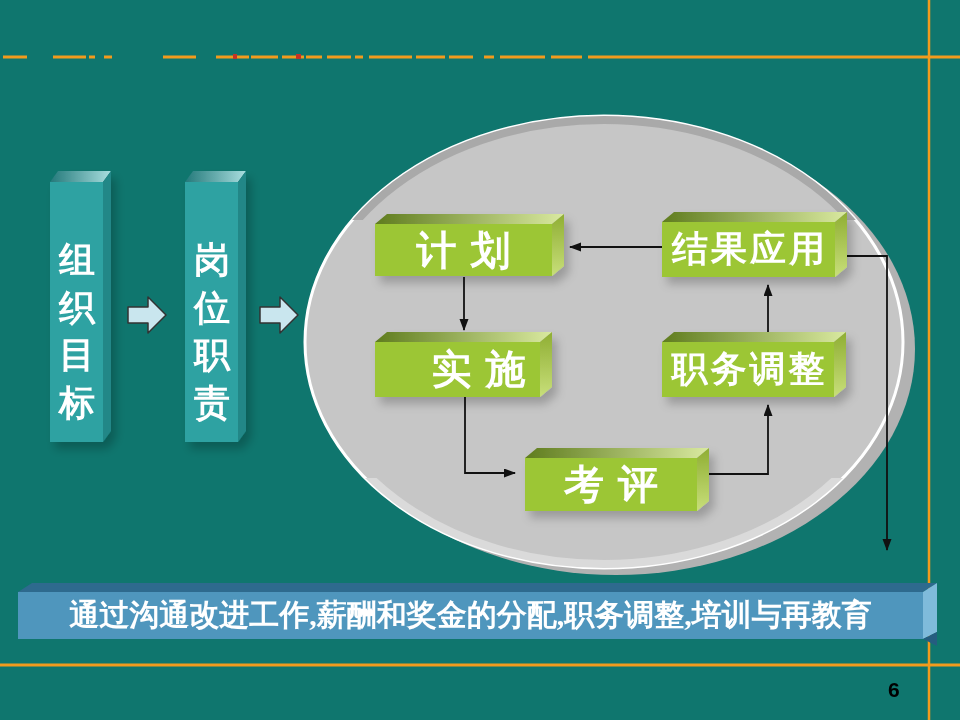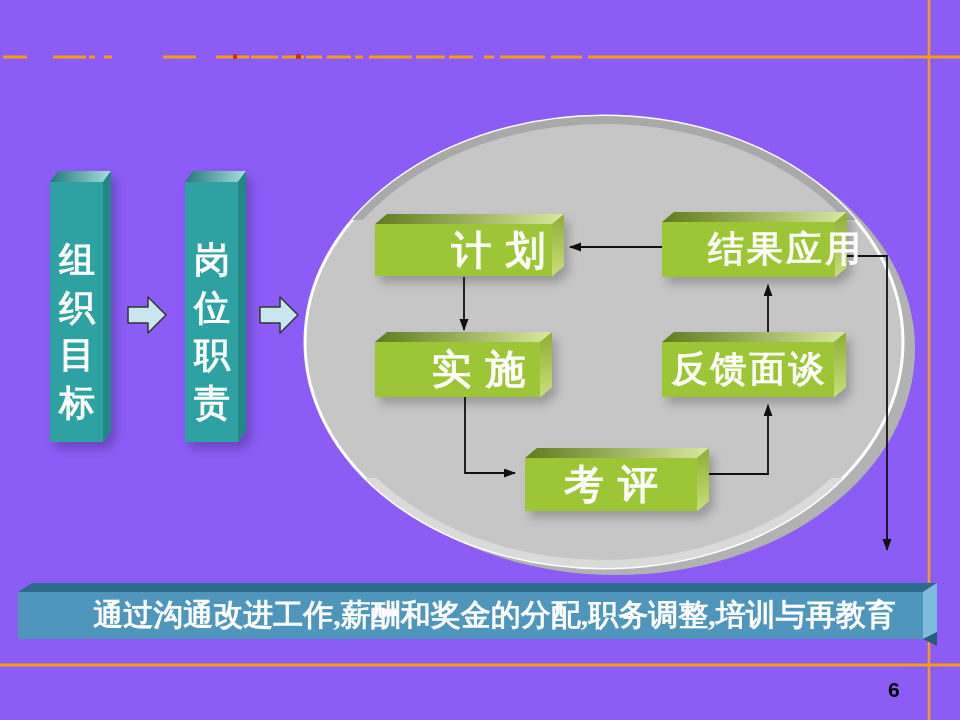--- a/index.html
+++ b/index.html
@@ -1,33 +1,33 @@
 <!DOCTYPE html>
 <html><head>
 <meta charset="utf-8">
 <style>
   html,body{margin:0;padding:0;background:#fff;}
   .slide{
-    position:relative;width:960px;height:720px;background:#8b5cf6;
+    position:relative;width:960px;height:720px;background:#0f766e;
     overflow:hidden;font-family:"Liberation Serif",serif;
   }
   .slide svg{position:absolute;left:0;top:0;}
   .label{
     position:absolute;display:flex;align-items:center;justify-content:center;
     color:#ffffff;font-weight:bold;z-index:10;text-align:center;
     font-family:"Liberation Serif",serif;
   }
   .hlabel2{font-size:40px;letter-spacing:14px;text-indent:14px;}
   .hlabel4{font-size:36px;letter-spacing:3px;text-indent:3px;}
   .vlabel{
     font-size:36px;line-height:1.32;width:40px;
     word-break:break-all;display:block;text-align:center;z-index:10;
     position:absolute;color:#fff;font-weight:bold;
   }
-  .barlabel{font-size:30px;letter-spacing:0px;padding-left:24px;}
+  .barlabel{font-size:30px;letter-spacing:0px;}
   .pagenum{
     position:absolute;color:#000;font-weight:bold;font-size:21px;
     font-family:"Liberation Sans",sans-serif;z-index:10;
   }
 </style>
 </head>
 <body>
 
 <div class="slide">
 
@@ -135,26 +135,26 @@
       <polygon points="923,592 937,583 937,632 923,639" fill="#7FBBDB"></polygon>
       <polygon points="923,639 937,632 937,646" fill="#255D80"></polygon>
       <rect x="18" y="592" width="905" height="47" fill="#4F96BD"></rect>
     </g>
   </svg>
 
   <div class="vlabel" style="left:57px;top:237px;">组织目标</div>
 
   <div class="vlabel" style="left:192px;top:237px;">岗位职责</div>
 
-  <div class="label hlabel2" style="left:375px;top:224px;width:177px;height:52px;padding-left:35px;">计划</div>
+  <div class="label hlabel2" style="left:375px;top:224px;width:177px;height:52px;">计划</div>
 
-  <div class="label hlabel4" style="left:662px;top:222px;width:173px;height:55px;padding-left:36px;">结果应用</div>
+  <div class="label hlabel4" style="left:662px;top:222px;width:173px;height:55px;">结果应用</div>
 
   <div class="label hlabel2" style="left:396px;top:342px;width:165px;height:55px;">实施</div>
 
-  <div class="label hlabel4" style="left:662px;top:342px;width:172px;height:55px;">反馈面谈</div>
+  <div class="label hlabel4" style="left:662px;top:342px;width:172px;height:55px;">职务调整</div>
 
   <div class="label hlabel2" style="left:525px;top:458px;width:172px;height:53px;border-radius:17px;">考评</div>
 
   <div class="label barlabel" style="left:18px;top:592px;width:905px;height:47px;">通过沟通改进工作,薪酬和奖金的分配,职务调整,培训与再教育</div>
 
   <div class="pagenum" style="left:888px;top:678px;">6</div>
 </div>
 
 </body></html>

